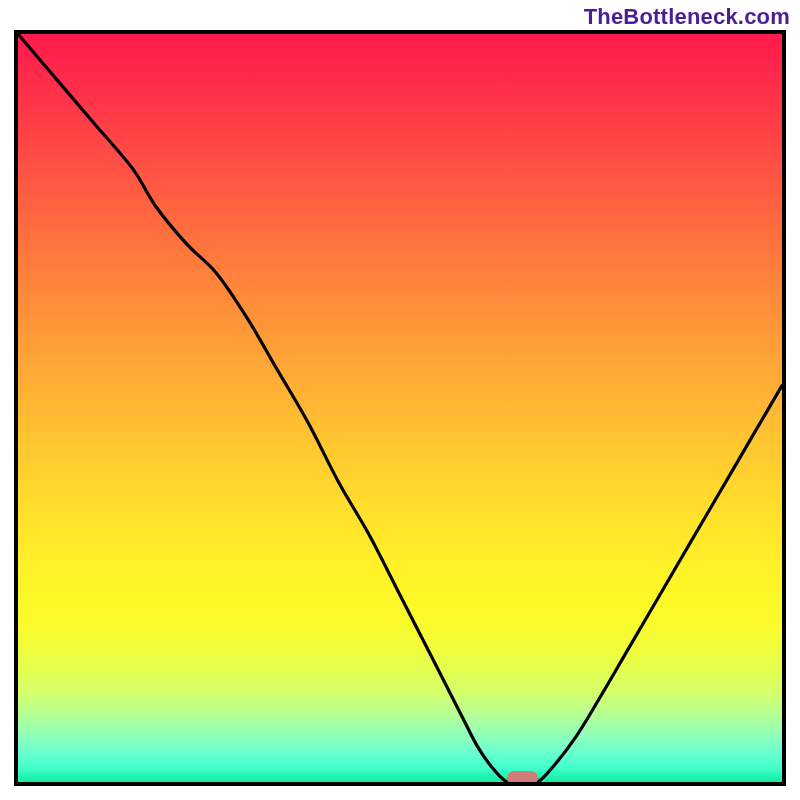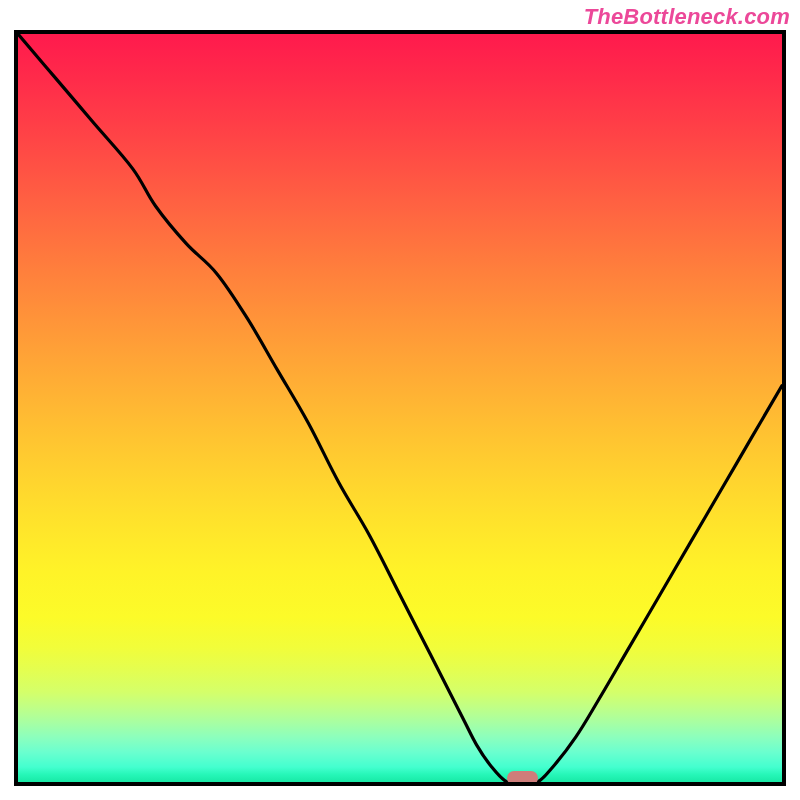--- a/index.html
+++ b/index.html
@@ -15,23 +15,22 @@
     position: relative;
     width: 800px;
     height: 800px;
   }
   .attribution {
     position: absolute;
     top: 4px;
     right: 10px;
     font-size: 22px;
     font-weight: 600;
-    color: #ec4899;
+    color: #4c1d95;
     letter-spacing: 0.2px;
-    font-style: italic;
   }
   .plot-box {
     position: absolute;
     left: 14px;
     top: 30px;
     width: 772px;
     height: 756px;
     border: 4px solid #000;
     box-sizing: border-box;
     overflow: hidden;

